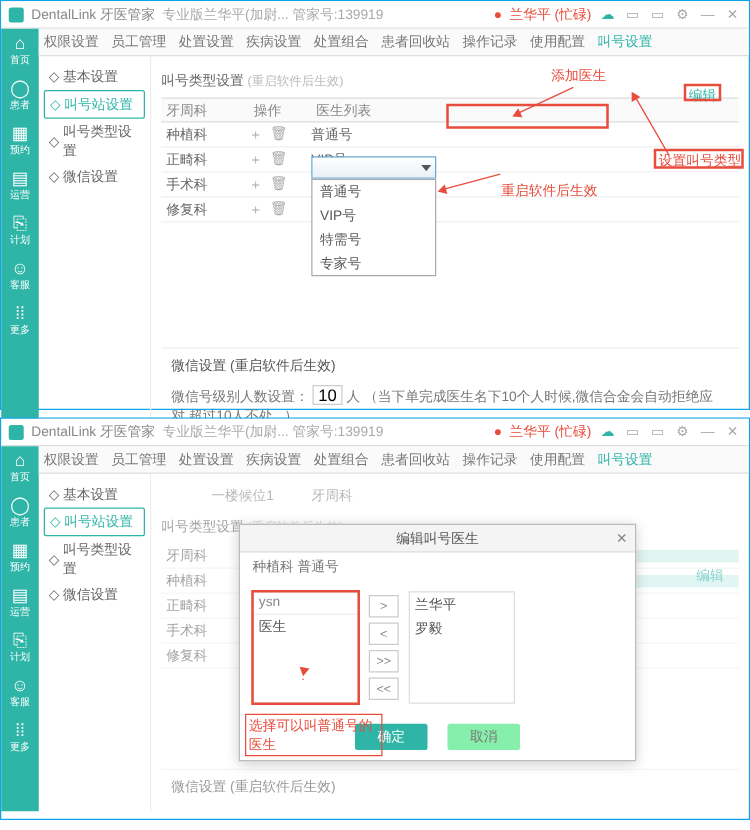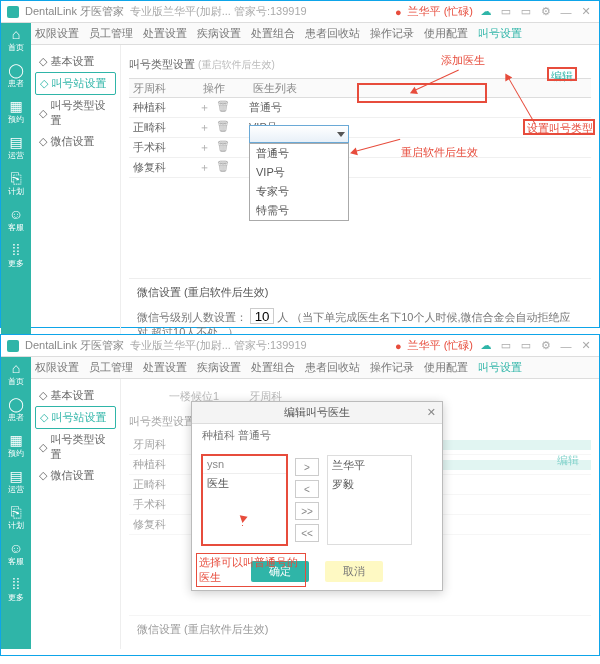--- a/index.html
+++ b/index.html
@@ -56,21 +56,21 @@
 .modal .mtitle{background:#f4f4f4;height:22px;display:flex;align-items:center;justify-content:center;color:#555;border-bottom:1px solid #ddd}
 .modal .mtitle .x{position:absolute;right:6px;color:#888}
 .modal .mbody{padding:8px 10px;display:flex;gap:8px}
 .listbox{border:1px solid #ddd;width:85px;height:90px;font-size:11px}
 .listbox .lh{height:18px;border-bottom:1px solid #eee;padding:2px 4px;color:#888}
 .listbox .lr{padding:2px 4px;color:#555}
 .midbtns{display:flex;flex-direction:column;gap:4px;justify-content:center}
 .midbtns div{width:24px;height:18px;border:1px solid #ccc;display:flex;align-items:center;justify-content:center;color:#888;font-size:10px}
 .mfoot{display:flex;justify-content:center;gap:16px;padding:8px}
 .mfoot .ok{background:#2fb5a8;color:#fff;padding:3px 18px;border-radius:2px}
-.mfoot .cn{background:#fef9c3;color:#777;padding:3px 18px;border-radius:2px}
+.mfoot .cn{background:#86efac;color:#777;padding:3px 18px;border-radius:2px}
 .scrim{position:absolute;inset:0;background:rgba(255,255,255,.4)}
 </style>
 </head>
 <body>
 
 <div class="shot" style="height:328px">
   <div class="titlebar">
     <div class="logo"></div>
     <span class="brand">DentalLink 牙医管家</span>
     <span style="color:#aaa">专业版兰华平(加尉...  管家号:139919</span>
@@ -178,22 +178,22 @@
                 <div class="type"></div>
                 <div class="doc"></div>
               </div>
             </div>
           <div class="fakesel" style="position:absolute;left:128px;top:80px">
               <div class="arr"></div>
             </div>
           <div class="drop" style="left:128px;top:98px" id="drop1">
               <div>普通号</div>
               <div>VIP号</div>
+              <div>特需号</div>
               <div>专家号</div>
-              <div>特需号</div>
             </div>
 
           <div class="redbox" style="left:236px;top:38px;width:130px;height:20px"></div>
           <div class="redtxt" style="left:320px;top:8px">添加医生</div>
           <div class="arrowL" style="left:290px;top:35px;width:50px;transform:rotate(-25deg)"></div>
 
           <span class="btn-ed" style="right:26px;top:24px">编辑</span>
           <div class="redbox" style="right:22px;top:22px;width:30px;height:14px"></div>
           <div class="arrowL" style="right:50px;top:55px;width:55px;transform:rotate(60deg)"></div>
 
@@ -314,21 +314,21 @@
             </div>
           <span class="btn-ed" style="right:20px;top:74px">编辑</span>
 
           <div style="height:80px"></div>
           <div class="wcfg">
             <span>微信设置</span>
             <span class="hint">(重启软件后生效)</span>
           </div>
 
           <div class="scrim"></div>
-          <div class="modal" style="left:70px;top:22px;width:252px">
+          <div class="modal" style="left:70px;top:40px;width:318px">
             <div class="mtitle">
               <span>编辑叫号医生</span>
               <span class="x">✕</span>
             </div>
             <div style="padding:4px 10px;color:#777">种植科 普通号</div>
             <div class="mbody">
               <div style="position:relative">
                 <div class="listbox" style="outline:2px solid #e74c3c;outline-offset:-1px">
                   <div class="lh">ysn</div>
                   <div class="lr">医生</div>

